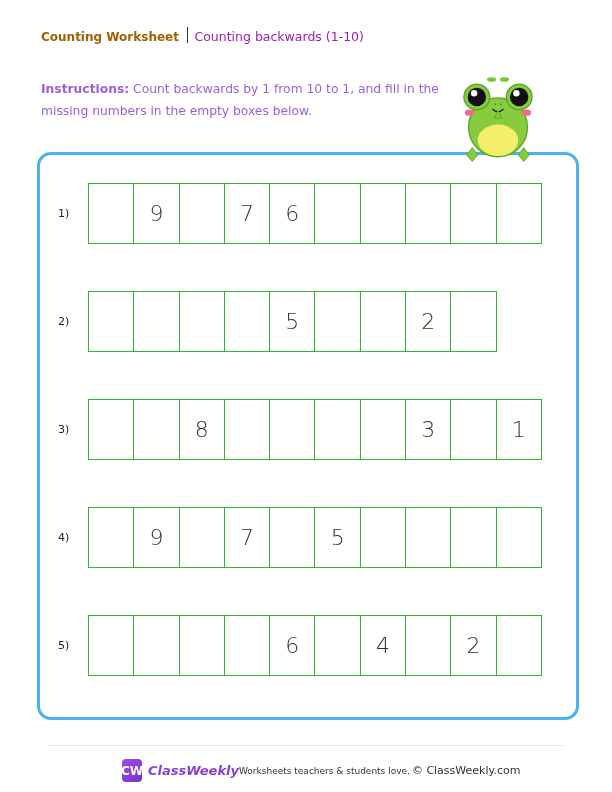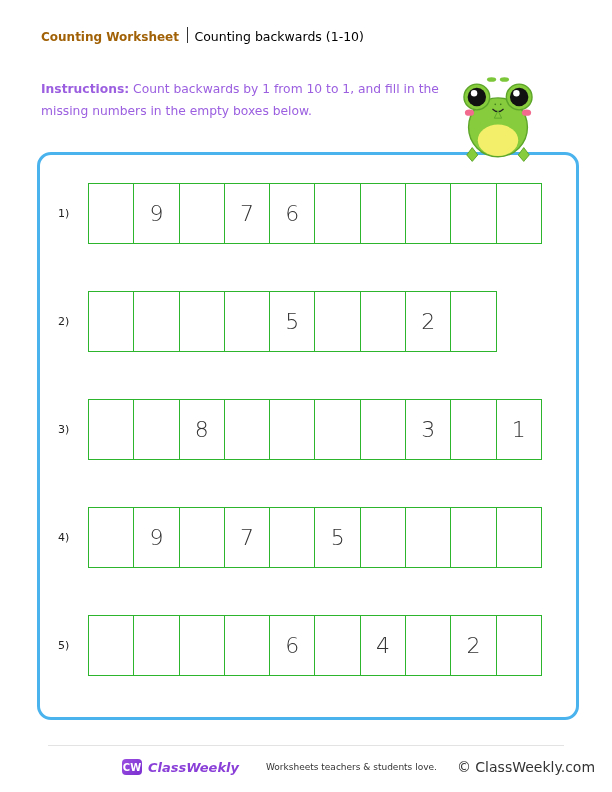--- a/index.html
+++ b/index.html
@@ -1,34 +1,34 @@
 <!DOCTYPE html>
 <html><head>
 <meta charset="utf-8">
 <style>
   html, body { margin: 0; padding: 0; background: #ffffff; }
   body { width: 612px; height: 792px; position: relative; overflow: hidden; font-family: "DejaVu Sans", sans-serif; color: #222; }
   .title-line { position: absolute; left: 41px; top: 27px; font-size: 15px; white-space: nowrap; }
   .title-main { font-weight: bold; color: #a16207; font-size: 12px; }
   .title-sep { display: inline-block; width: 1.5px; height: 16px; background: #333; margin: 0 6px 0 8px; vertical-align: -2px; }
-  .title-sub { font-size: 12.5px; color: #000000; }
+  .title-sub { font-size: 12.5px; color: #a21caf; }
   .instructions { position: absolute; left: 41px; top: 78px; width: 400px; font-size: 12.3px; line-height: 22px; color: #9b5fe0; }
   .instructions b { font-weight: bold; }
   .frame { position: absolute; left: 37px; top: 152px; width: 536px; height: 562px; border: 3px solid #4ab3ee; border-radius: 14px; }
   .row { position: absolute; left: 0; height: 62px; }
   .row-label { position: absolute; left: 58px; width: 20px; font-size: 11px; color: #222; }
   .boxes { position: absolute; left: 88px; display: flex; border-top: 1.5px solid #2db52d; border-bottom: 1.5px solid #2db52d; border-left: 1.5px solid #2db52d; }
   .box { width: 44.3px; height: 59px; border-right: 1.5px solid #2db52d; display: flex; align-items: center; justify-content: center; font-size: 22px; color: #333; font-weight: 300; }
   .frog { position: absolute; left: 452px; top: 74px; width: 92px; height: 92px; }
   .footer-line { position: absolute; left: 48px; top: 745px; width: 516px; height: 1px; background: #e3e3e3; }
   .footer { position: absolute; top: 759px; left: 122px; display: flex; align-items: center; white-space: nowrap; }
-  .cw-badge { width: 20px; height: 16px; border-radius: 4px; background: linear-gradient(135deg, #9b4fe0, #7a2fd0); color: #fff; font-size: 10px; font-weight: bold; display: flex; align-items: center; justify-content: center; }
+  .cw-badge { width: 20px; height: 23px; border-radius: 4px; background: linear-gradient(135deg, #9b4fe0, #7a2fd0); color: #fff; font-size: 12px; font-weight: bold; display: flex; align-items: center; justify-content: center; }
   .brand { color: #8a3fd8; font-weight: bold; font-size: 13px; margin-left: 6px; font-style: italic; }
-  .tagline { font-size: 9px; color: #333; margin-left: 27px; }
-  .copyright { font-size: 14px; color: #333; margin-left: 20px; }
+  .tagline { font-size: 9px; color: #333; }
+  .copyright { font-size: 11px; color: #333; margin-left: 2px; }
 </style>
 </head>
 <body>
 
 <div class="title-line">
   <span class="title-main">Counting Worksheet</span><span class="title-sep"></span><span class="title-sub">Counting backwards (1-10)</span>
 </div>
 
 <div class="instructions"><b>Instructions:</b><span> Count backwards by 1 from 10 to 1, and fill in the missing numbers in the empty boxes below.</span></div>
 

